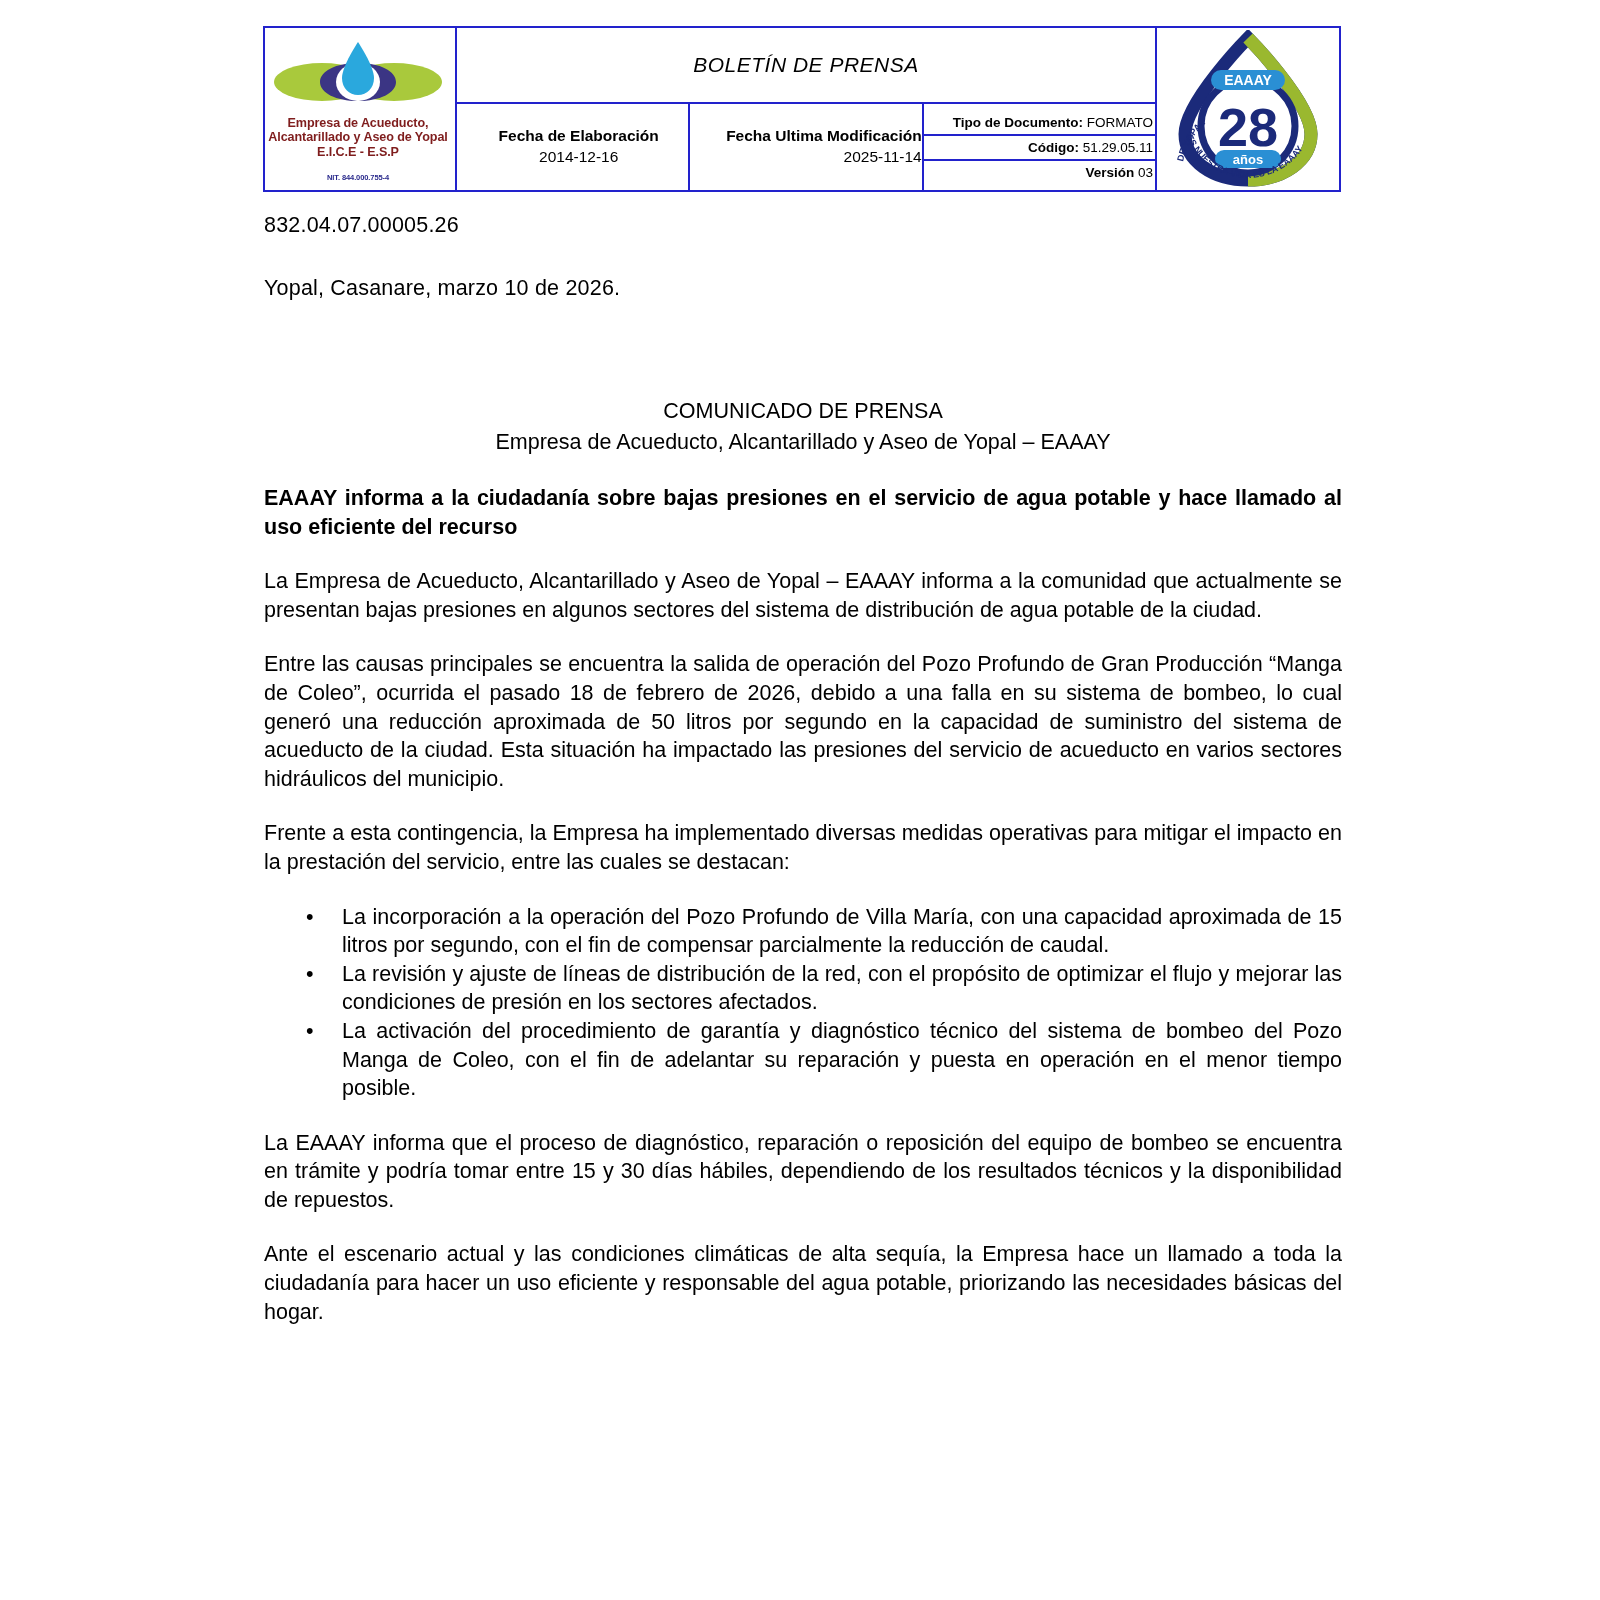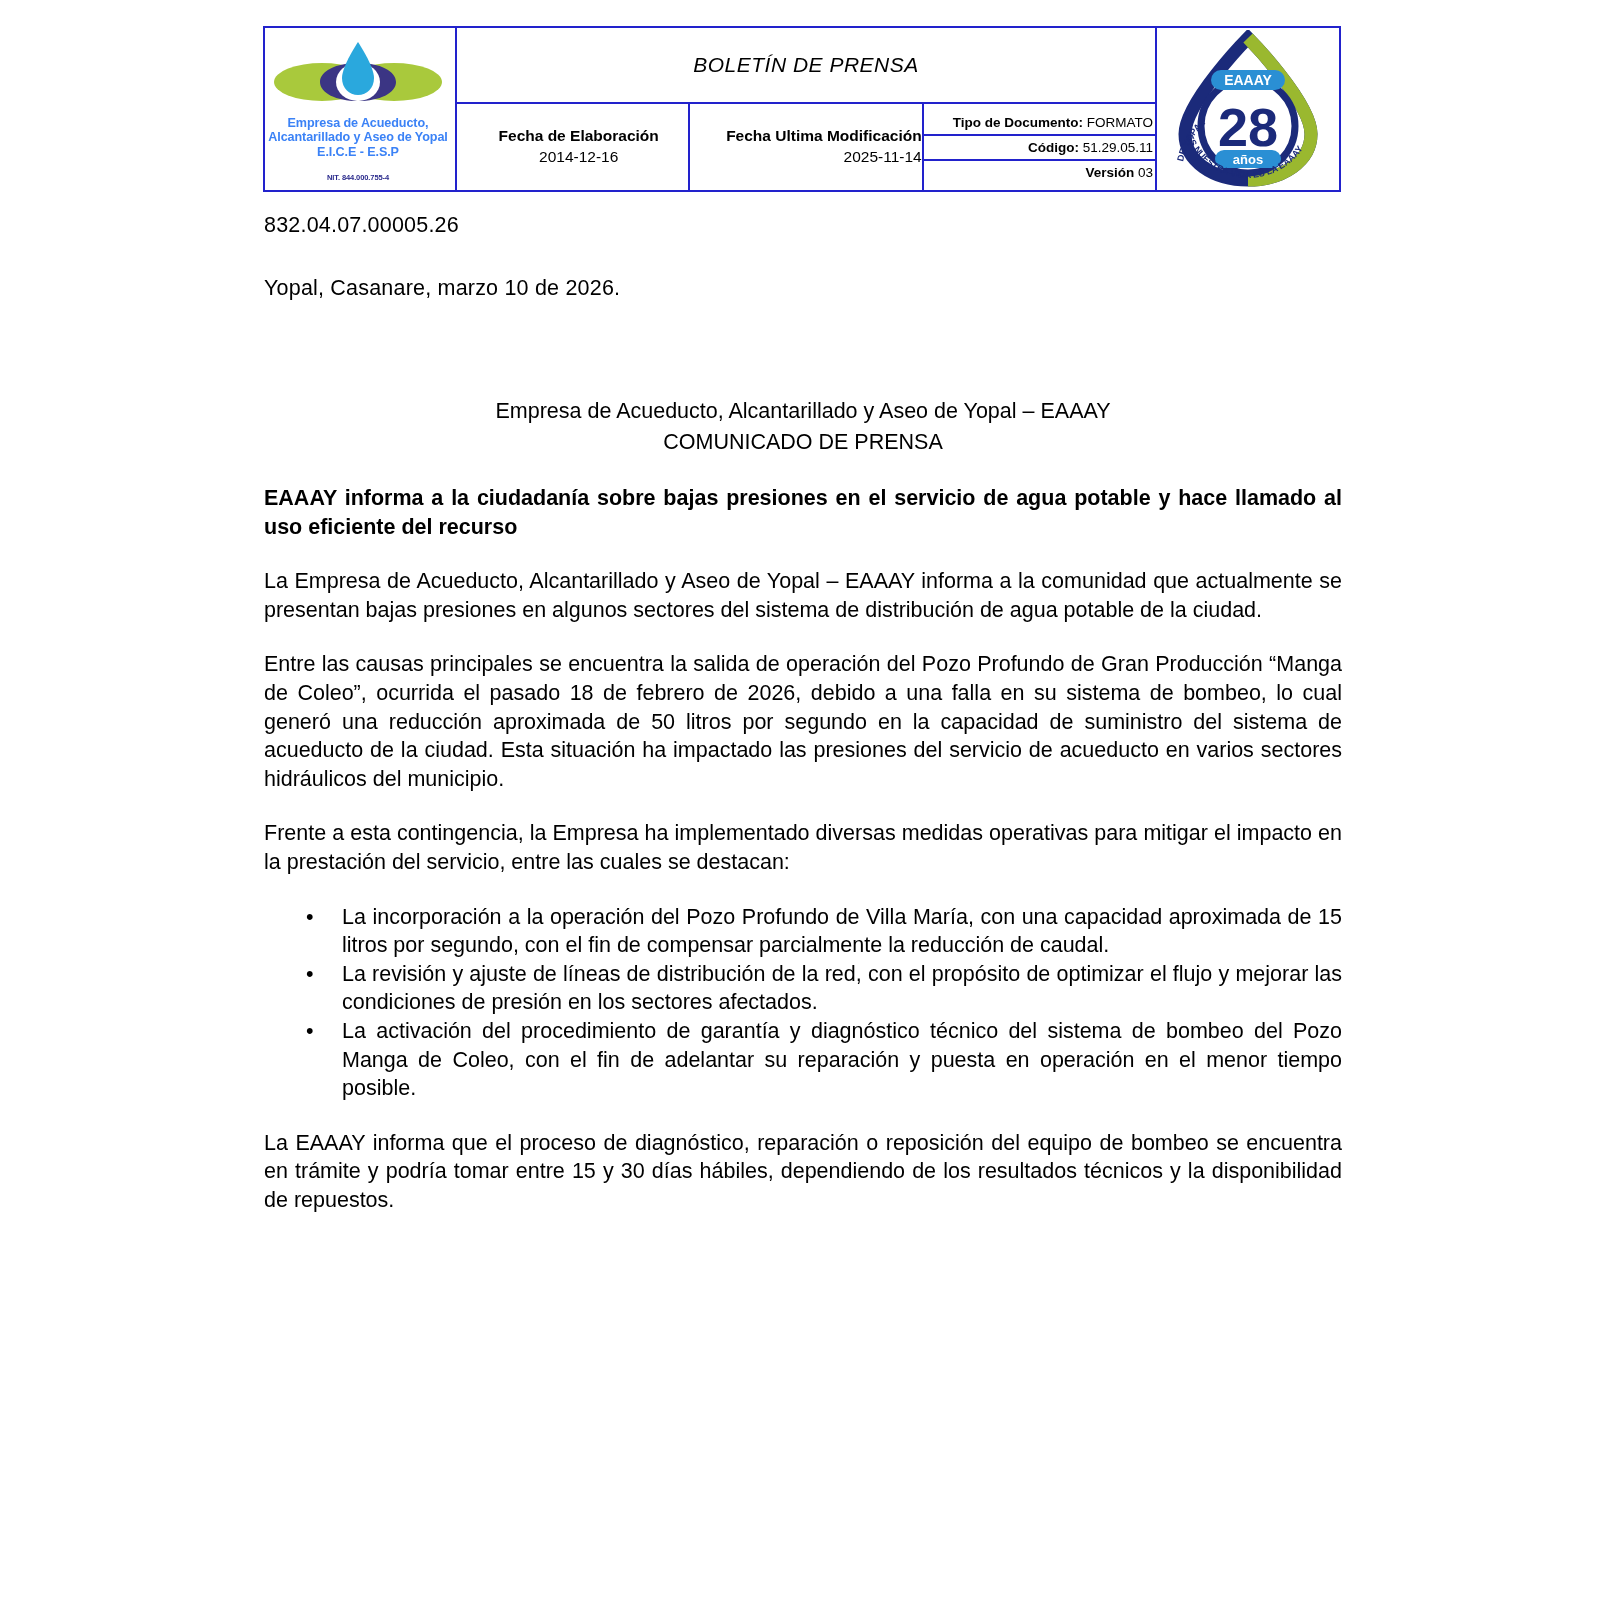--- a/index.html
+++ b/index.html
@@ -87,21 +87,21 @@
     height: 158px;
     display: flex;
     flex-direction: column;
     align-items: center;
     justify-content: center;
     gap: 2px;
   }
   .logo-mark { width: 168px; height: 78px; display: block; }
   .logo-words {
     text-align: center;
-    color: #3b82f6;
+    color: #7f1d1d;
     font-weight: bold;
     line-height: 1.12;
     font-size: 12.6px;
     letter-spacing: -0.1px;
   }
   .logo-nit {
     text-align: center;
     color: #2a2a8c;
     font-weight: bold;
     font-size: 7.5px;
@@ -280,22 +280,22 @@
             </table>
       </td>
     </tr>
   </tbody>
     </table>
 
   <div class="doc-num">832.04.07.00005.26</div>
   <div class="doc-place">Yopal, Casanare, marzo 10 de 2026.</div>
 
   <div class="center-head">
+    <div>COMUNICADO DE PRENSA</div>
     <div>Empresa de Acueducto, Alcantarillado y Aseo de Yopal – EAAAY</div>
-    <div>COMUNICADO DE PRENSA</div>
   </div>
 
   <div class="content">
     <div class="lead-title">EAAAY informa a la ciudadanía sobre bajas presiones en el servicio de agua potable y hace llamado al uso eficiente del recurso</div>
 
     <p class="para">La Empresa de Acueducto, Alcantarillado y Aseo de Yopal – EAAAY informa a la comunidad que actualmente se presentan bajas presiones en algunos sectores del sistema de distribución de agua potable de la ciudad.</p>
     <p class="para">Entre las causas principales se encuentra la salida de operación del Pozo Profundo de Gran Producción “Manga de Coleo”, ocurrida el pasado 18 de febrero de 2026, debido a una falla en su sistema de bombeo, lo cual generó una reducción aproximada de 50 litros por segundo en la capacidad de suministro del sistema de acueducto de la ciudad. Esta situación ha impactado las presiones del servicio de acueducto en varios sectores hidráulicos del municipio.</p>
     <p class="para">Frente a esta contingencia, la Empresa ha implementado diversas medidas operativas para mitigar el impacto en la prestación del servicio, entre las cuales se destacan:</p>
 
     <ul class="bullets">
@@ -309,15 +309,16 @@
       </li>
       <li>
         <span class="bullet-dot">•</span>
         <span>La activación del procedimiento de garantía y diagnóstico técnico del sistema de bombeo del Pozo Manga de Coleo, con el fin de adelantar su reparación y puesta en operación en el menor tiempo posible.</span>
       </li>
     </ul>
 
     <p class="para">La EAAAY informa que el proceso de diagnóstico, reparación o reposición del equipo de bombeo se encuentra en trámite y podría tomar entre 15 y 30 días hábiles, dependiendo de los resultados técnicos y la disponibilidad de repuestos.</p>
 
 
+    <p class="para">Ante el escenario actual y las condiciones climáticas de alta sequía, la Empresa hace un llamado a toda la ciudadanía para hacer un uso eficiente y responsable del agua potable, priorizando las necesidades básicas del hogar.</p>
   </div>
 
 </div>
 
 </body></html>

